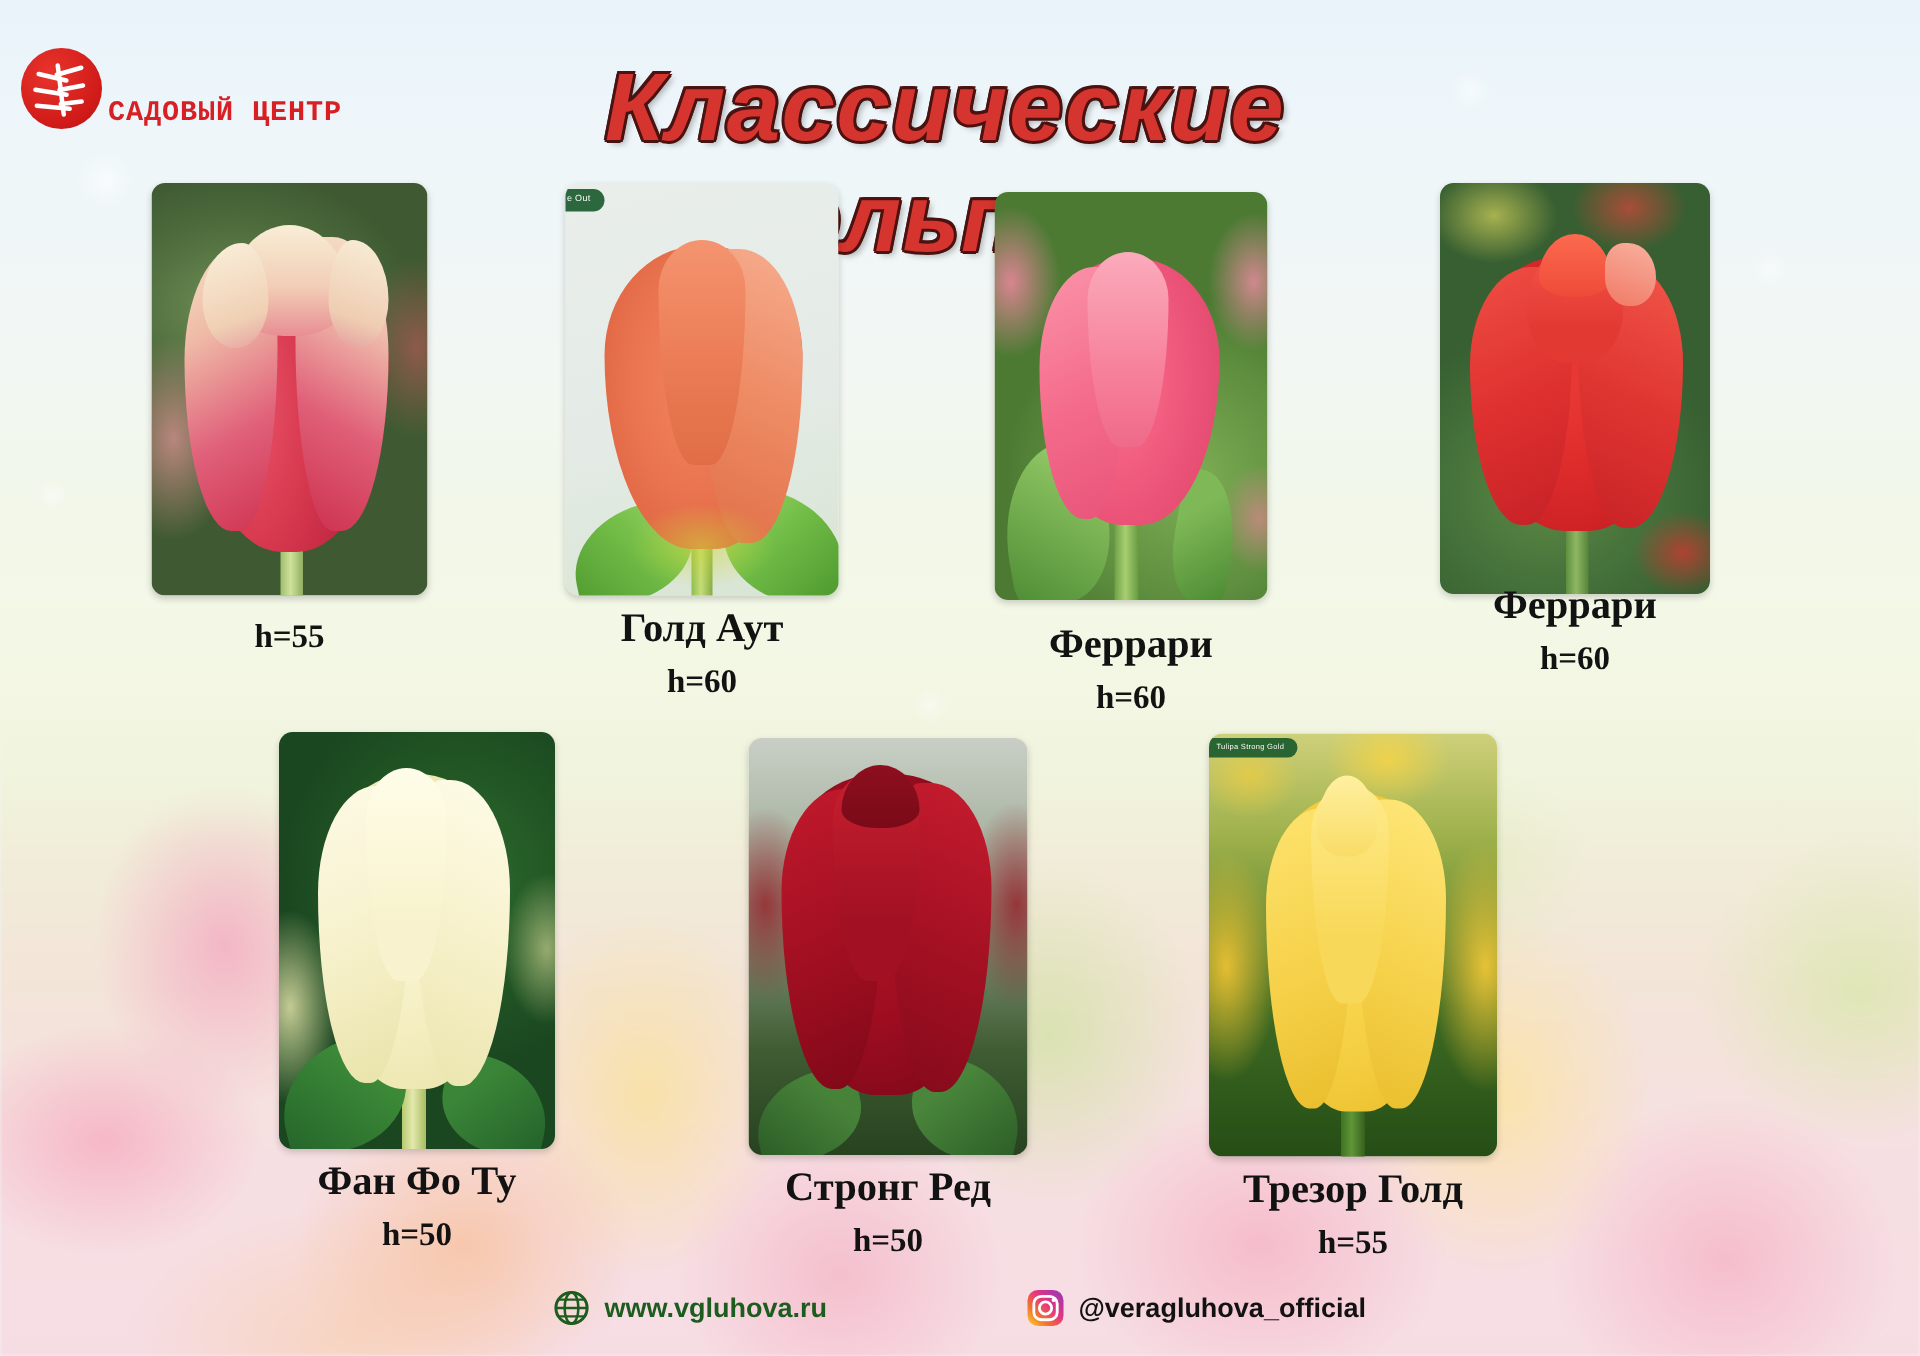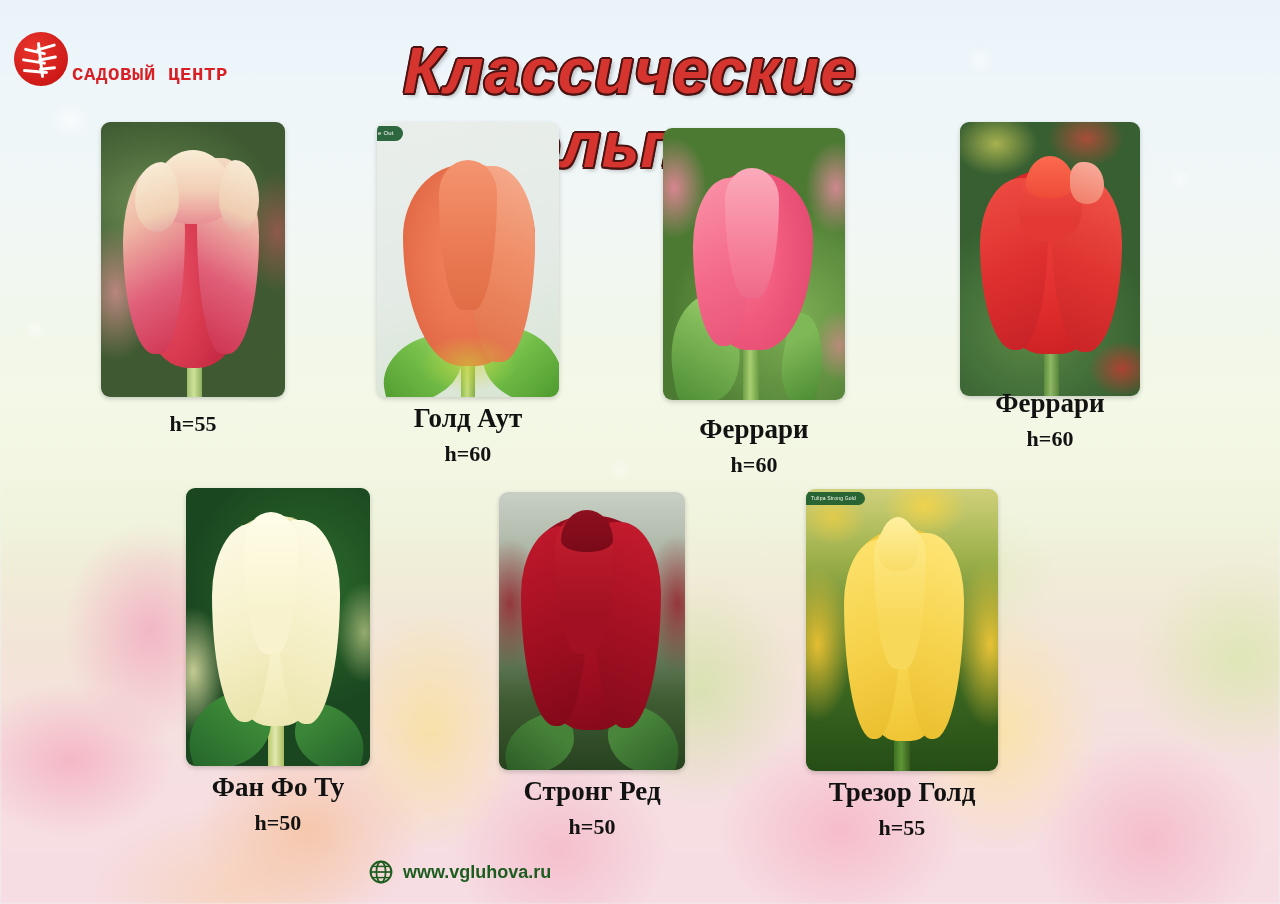--- a/index.html
+++ b/index.html
@@ -425,17 +425,36 @@
           <circle cx="13" cy="13" r="10.4" fill="none" stroke="#1d5c1f" stroke-width="2"></circle>
           <ellipse cx="13" cy="13" rx="4.6" ry="10.4" fill="none" stroke="#1d5c1f" stroke-width="1.7"></ellipse>
           <line x1="2.6" y1="13" x2="23.4" y2="13" stroke="#1d5c1f" stroke-width="1.7"></line>
           <line x1="4.3" y1="7.4" x2="21.7" y2="7.4" stroke="#1d5c1f" stroke-width="1.5"></line>
           <line x1="4.3" y1="18.6" x2="21.7" y2="18.6" stroke="#1d5c1f" stroke-width="1.5"></line>
         </svg>
       </span>
       <span class="txt">www.vgluhova.ru</span>
     </div>
 
+    <div class="contact dark" style="left:684px;">
+      <span class="ic">
+        <svg viewBox="0 0 26 26" width="26" height="26">
+          <defs>
+            <linearGradient id="igGrad" x1="0" y1="1" x2="1" y2="0">
+              <stop offset="0%" stop-color="#f9d835"></stop>
+              <stop offset="28%" stop-color="#f4762a"></stop>
+              <stop offset="58%" stop-color="#e6357f"></stop>
+              <stop offset="100%" stop-color="#8a3ab9"></stop>
+            </linearGradient>
+          </defs>
+          <rect x="1" y="1" width="24" height="24" rx="7" fill="url(#igGrad)"></rect>
+          <rect x="5.2" y="5.2" width="15.6" height="15.6" rx="5" fill="none" stroke="#fff" stroke-width="1.9"></rect>
+          <circle cx="13" cy="13" r="4.1" fill="none" stroke="#fff" stroke-width="1.9"></circle>
+          <circle cx="18.4" cy="7.6" r="1.35" fill="#fff"></circle>
+        </svg>
+      </span>
+      <span class="txt">@veragluhova_official</span>
+    </div>
 
 
   </div>
 
 </div>
 
 </body></html>

